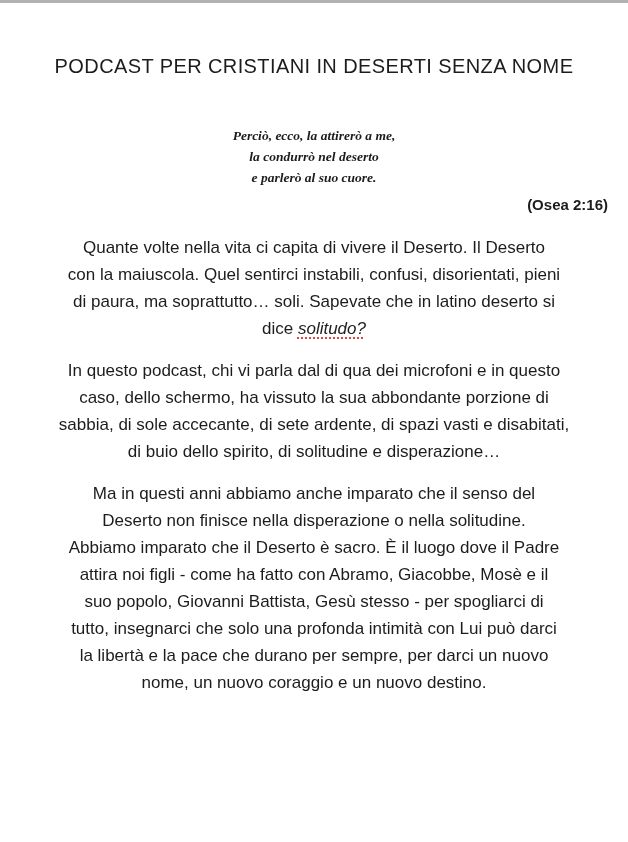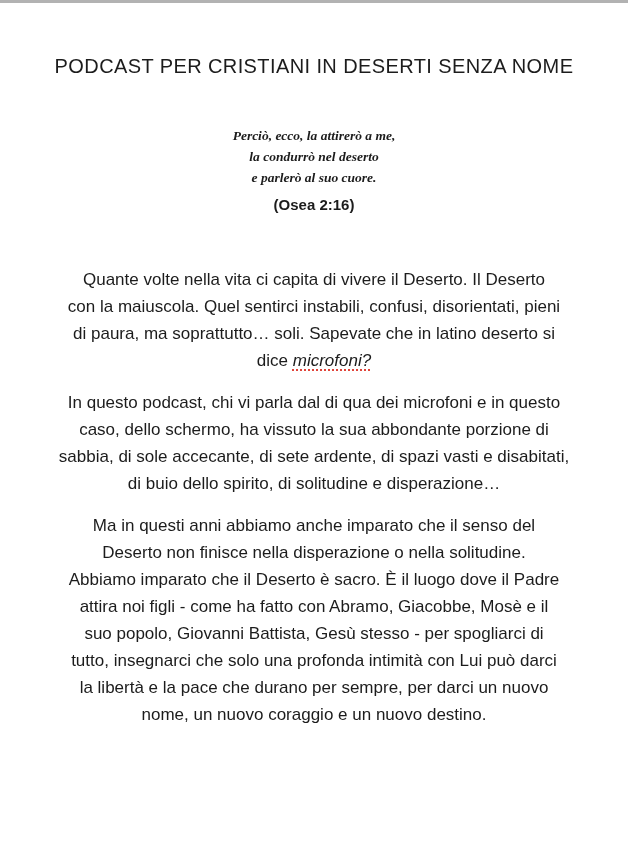--- a/index.html
+++ b/index.html
@@ -39,30 +39,31 @@
     font-weight: bold;
     font-style: italic;
     white-space: pre-line;
     font-family: Liberation Serif, serif;
   }
   .ref {
     margin: 8px 20px 0 20px;
     font-size: 15px;
     line-height: 18px;
     font-weight: bold;
+    text-align: right;
   }
   p.body {
     margin: 15px auto 0 auto;
     max-width: 600px;
     font-size: 17px;
     line-height: 27px;
     white-space: pre-line;
   }
   p.body.first {
-    margin-top: 52px;
+    margin-top: 20px;
   }
   .latin {
     font-style: italic;
     text-decoration-line: underline;
     text-decoration-style: dotted;
     text-decoration-color: var(--spellcheck-underline, #e0443a);
     text-decoration-thickness: 2px;
     text-underline-offset: 3px;
   }
 </style>
@@ -76,21 +77,21 @@
 
   <div class="quote">Perciò, ecco, la attirerò a me,
 la condurrò nel deserto
 e parlerò al suo cuore.</div>
 
   <div class="ref">(Osea 2:16)</div>
 
   <p class="body first"><span>Quante volte nella vita ci capita di vivere il Deserto. Il Deserto
 con la maiuscola. Quel sentirci instabili, confusi, disorientati, pieni
 di paura, ma soprattutto… soli. Sapevate che in latino deserto si
-dice </span><span class="latin">microfoni?</span></p>
+dice </span><span class="latin">solitudo?</span></p>
 
   <p class="body">In questo podcast, chi vi parla dal di qua dei microfoni e in questo
 caso, dello schermo, ha vissuto la sua abbondante porzione di
 sabbia, di sole accecante, di sete ardente, di spazi vasti e disabitati,
 di buio dello spirito, di solitudine e disperazione…</p>
 
   <p class="body">Ma in questi anni abbiamo anche imparato che il senso del
 Deserto non finisce nella disperazione o nella solitudine.
 Abbiamo imparato che il Deserto è sacro. È il luogo dove il Padre
 attira noi figli - come ha fatto con Abramo, Giacobbe, Mosè e il

